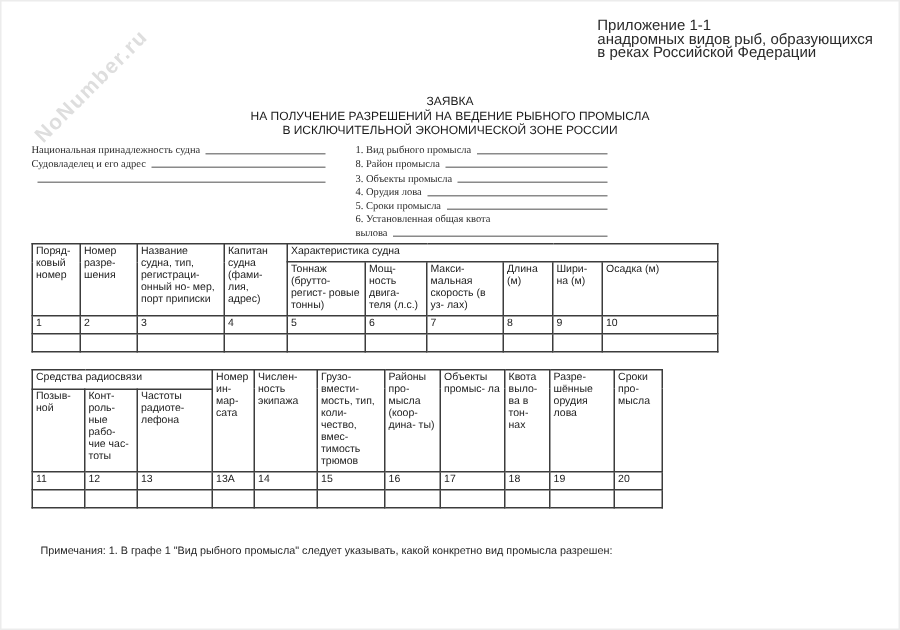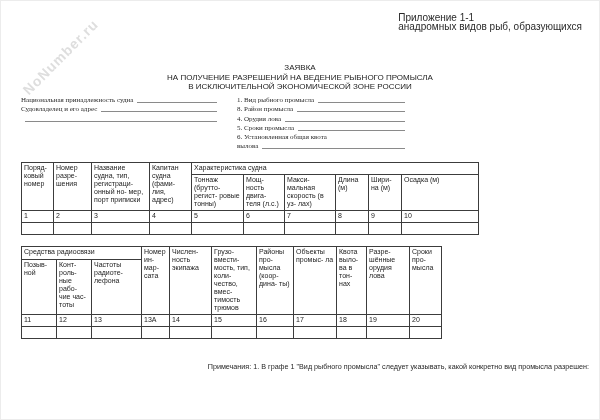--- a/index.html
+++ b/index.html
@@ -78,33 +78,33 @@
     word-wrap: break-word;
     overflow: hidden;
     color: #1c1c1c;
   }
   .doc-table tr.nums td  { height: 8px; }
   .doc-table tr.blank td { height: 8px; }
   .footnote {
     position: absolute; top: 361px; left: 26px; right: 10px;
     font-size: 7.2px; line-height: 9px;
     color: #262626;
-    text-align: right;
   }
 </style>
 </head>
 <body>
 
 <div class="page">
 
   <div class="watermark">NoNumber.ru</div>
 
   <div class="appendix">
     <div>Приложение 1-1</div>
     <div>анадромных видов рыб, образующихся</div>
+    <div>в реках Российской Федерации</div>
   </div>
 
   <div class="doc-title">
     <div>ЗАЯВКА</div>
     <div>НА ПОЛУЧЕНИЕ РАЗРЕШЕНИЙ НА ВЕДЕНИЕ РЫБНОГО ПРОМЫСЛА</div>
     <div>В ИСКЛЮЧИТЕЛЬНОЙ ЭКОНОМИЧЕСКОЙ ЗОНЕ РОССИИ</div>
   </div>
 
   <div class="form-section">
     <div class="form-col-left">
@@ -120,20 +120,24 @@
         <span class="fline"></span>
       </div>
     </div>
     <div class="form-col-right">
       <div class="field">
         <span class="flabel">1. Вид рыбного промысла</span>
         <span class="fline"></span>
       </div>
       <div class="field">
         <span class="flabel">8. Район промысла</span>
+        <span class="fline"></span>
+      </div>
+      <div class="field">
+        <span class="flabel">3. Объекты промысла</span>
         <span class="fline"></span>
       </div>
       <div class="field">
         <span class="flabel">4. Орудия лова</span>
         <span class="fline"></span>
       </div>
       <div class="field">
         <span class="flabel">5. Сроки промысла</span>
         <span class="fline"></span>
       </div>

